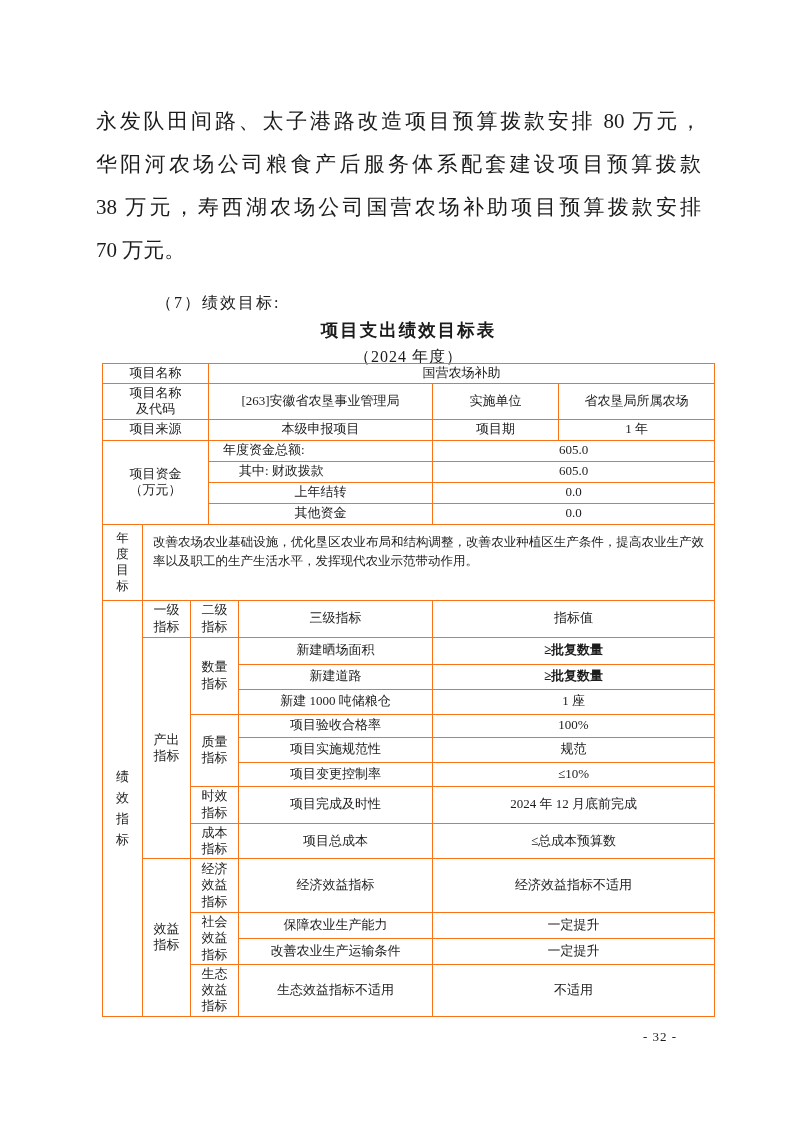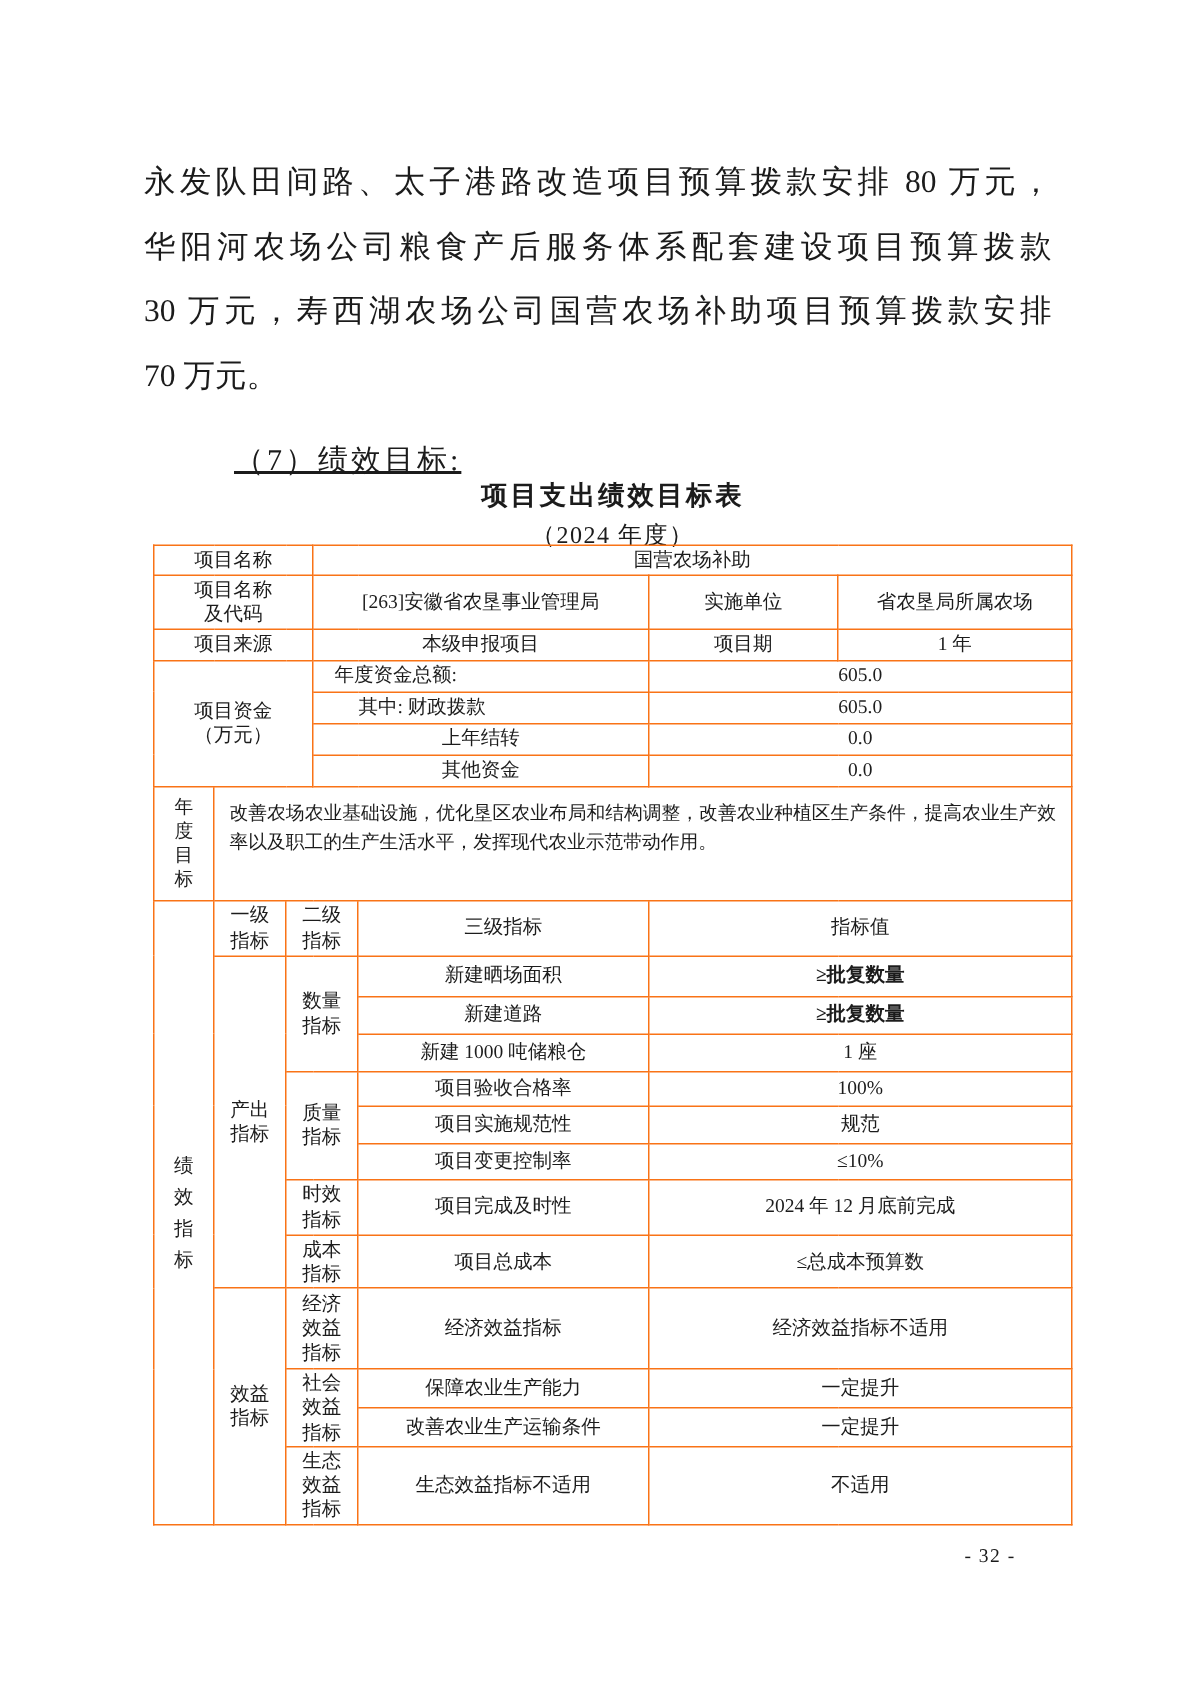--- a/index.html
+++ b/index.html
@@ -7,22 +7,22 @@
     width:794px; height:1123px; background:#ffffff; position:relative;
     font-family:"Liberation Serif","DejaVu Serif",serif;
     color:#1b1b1b; overflow:hidden;
   }
   .para { position:absolute; top:100px; left:96px; width:605px;
           font-size:21px; line-height:43px; }
   .para .jline { text-align:justify; text-align-last:justify;
                  text-justify:inter-character; }
   .para .lastline { text-align:left; }
   .heading { position:absolute; top:293px; left:96px; width:605px;
-             font-size:20px; letter-spacing:2px; padding-left:60px;
-             box-sizing:border-box;text-decoration:underline; }
+             font-size:16px; letter-spacing:2px; padding-left:60px;
+             box-sizing:border-box; }
   .tbl-title { position:absolute; top:318px; left:102px; width:613px;
                text-align:center; font-size:17.5px; font-weight:bold;
                letter-spacing:2px;
                font-family:"Liberation Sans","DejaVu Sans",sans-serif; }
   .tbl-subtitle { position:absolute; top:347px; left:102px; width:613px;
                   text-align:center; font-size:16px; letter-spacing:1px; }
   table.main { position:absolute; top:363px; left:102px; width:613px;
                border-collapse:collapse; table-layout:fixed; }
   td { border:1px solid #f97316; font-size:13px; text-align:center;
        vertical-align:middle; padding:1px 2px; overflow:hidden;
@@ -38,21 +38,21 @@
   .bold { font-weight:bold; }
   .pagenum { position:absolute; top:1029px; left:643px; font-size:13px;
              letter-spacing:1px; }
 </style>
 </head>
 <body>
 
 <div class="para">
   <div class="jline">永发队田间路、太子港路改造项目预算拨款安排 80 万元，</div>
   <div class="jline">华阳河农场公司粮食产后服务体系配套建设项目预算拨款</div>
-  <div class="jline">30 万元，寿西湖农场公司国营农场补助项目预算拨款安排</div>
+  <div class="jline">38 万元，寿西湖农场公司国营农场补助项目预算拨款安排</div>
   <div class="lastline">70 万元。</div>
 </div>
 
 <div class="heading">（7）绩效目标:</div>
 
 <div class="tbl-title">项目支出绩效目标表</div>
 <div class="tbl-subtitle">（2024 年度）</div>
 
 <table class="main">
   <colgroup>

